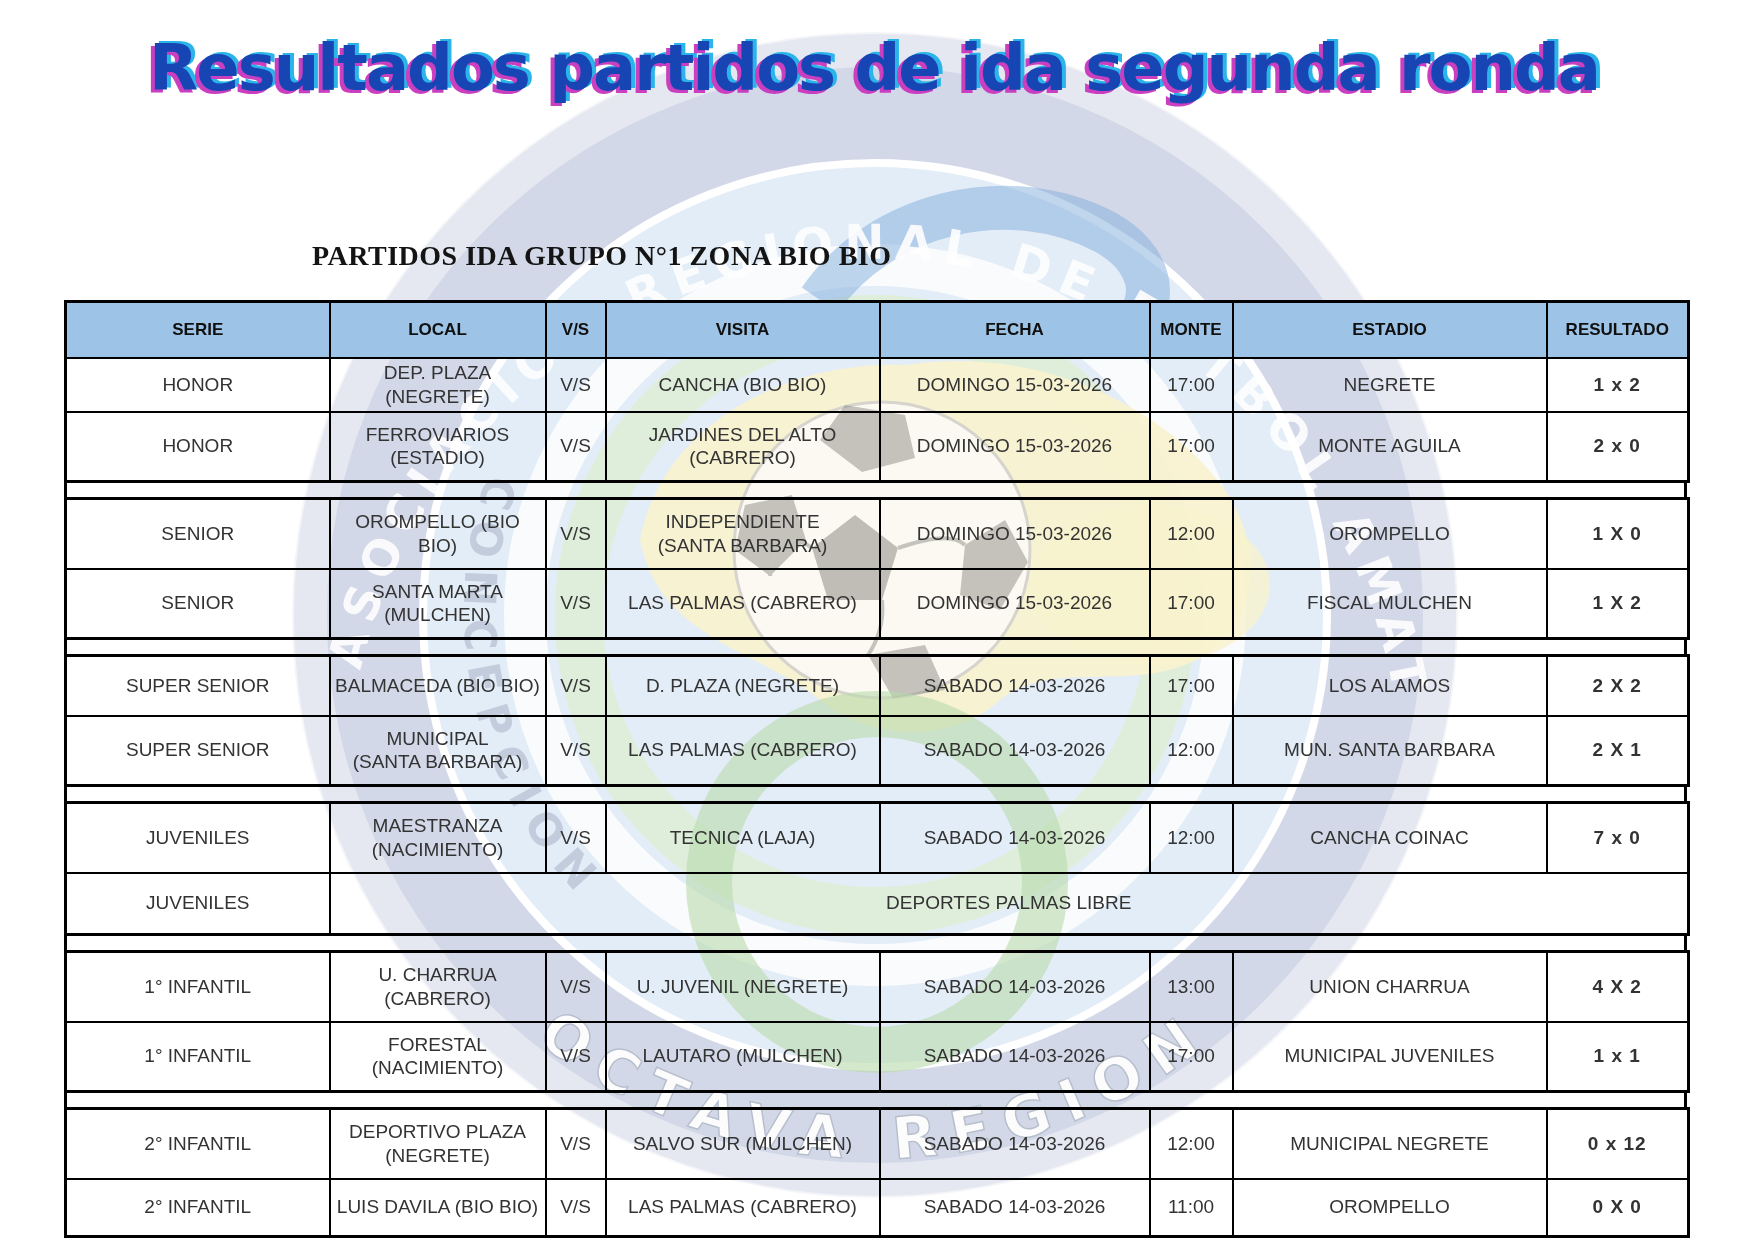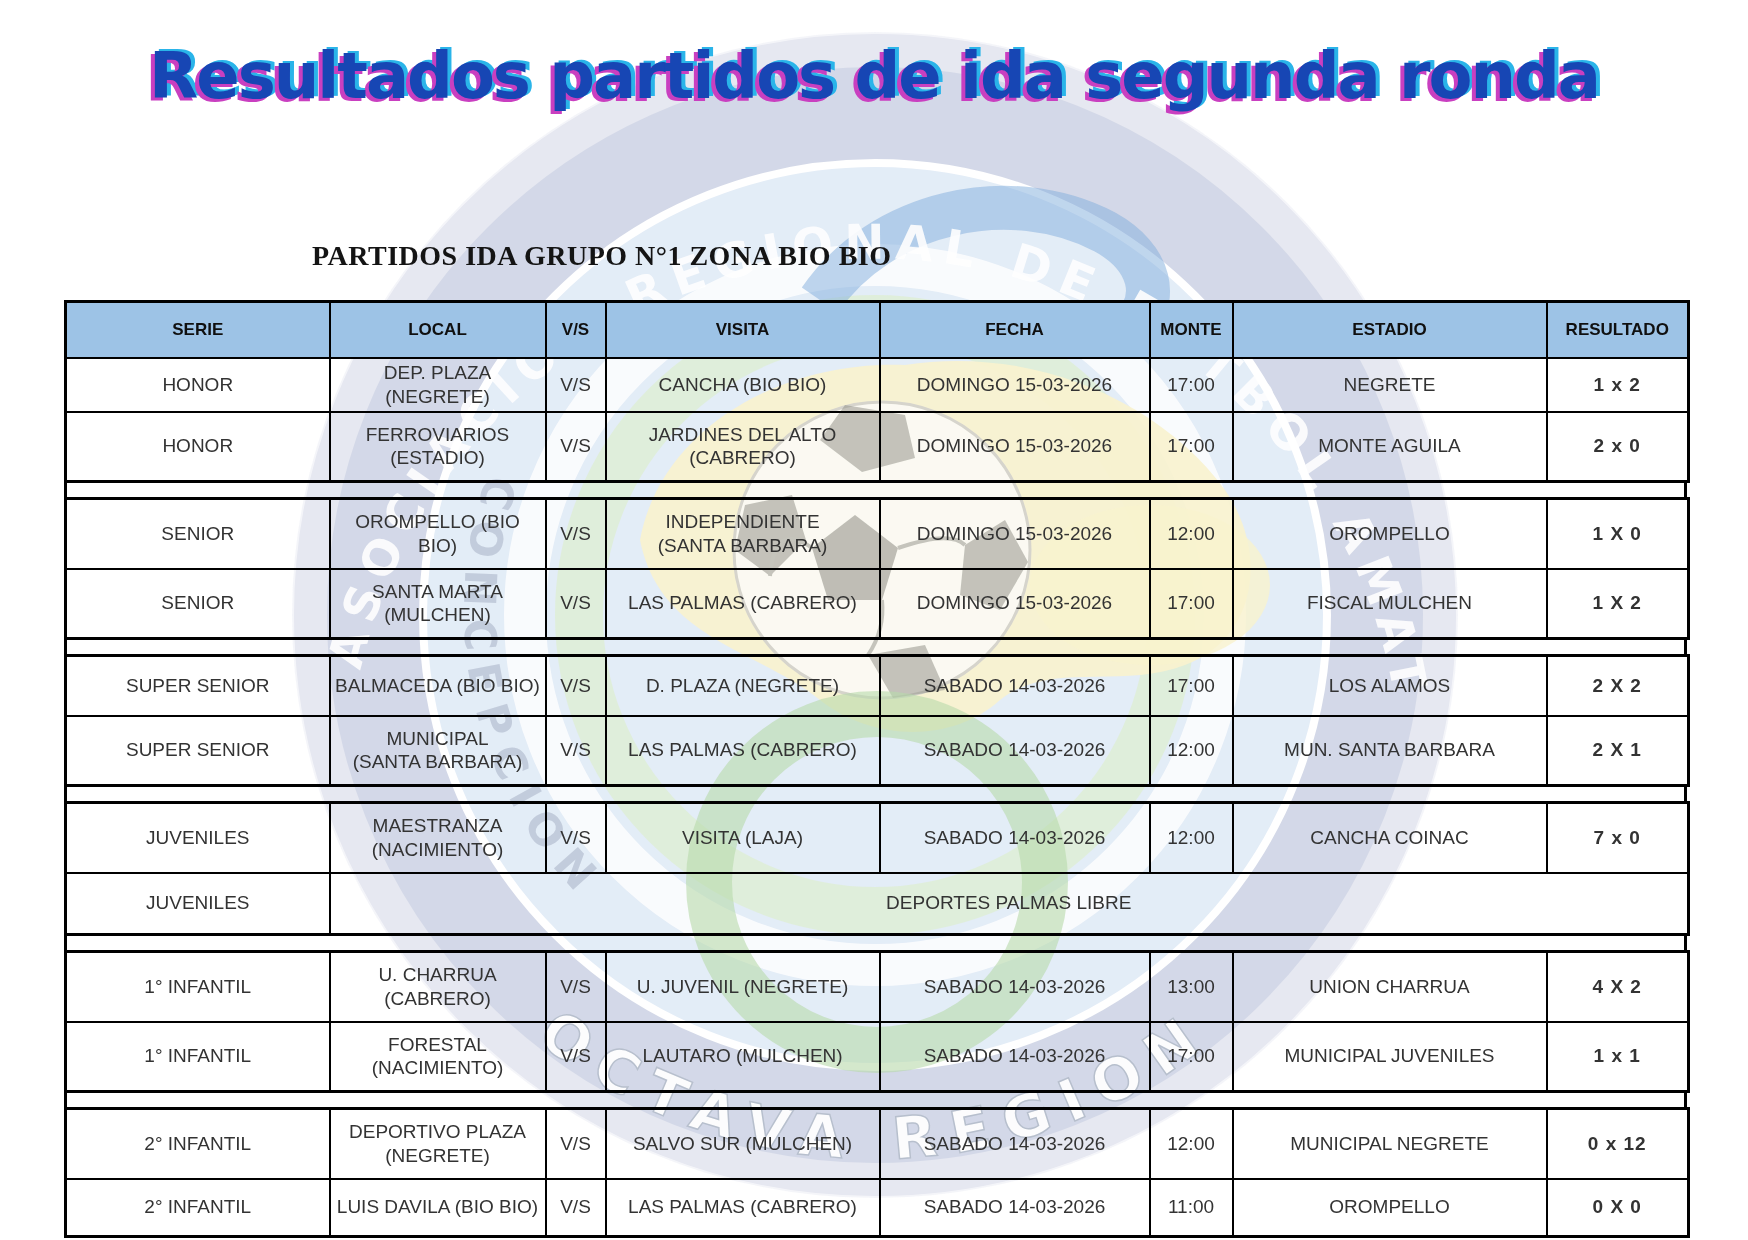--- a/index.html
+++ b/index.html
@@ -5,21 +5,21 @@
   html,body { margin:0; padding:0; background:#fff; }
   .page {
     position:relative; width:1748px; height:1240px;
     background:#ffffff; overflow:hidden;
     font-family:"Liberation Sans", sans-serif;
   }
   .watermark { position:absolute; left:0; top:0; z-index:0; }
   .content { position:relative; z-index:1; width:100%; height:100%; }
 
   .title {
-    text-align:center; padding-top:36px;
+    text-align:center; padding-top:28px;
     font-family:"DejaVu Sans", sans-serif;
     font-weight:800; font-size:64px; line-height:1.25;
     color:#1746b4; letter-spacing:-2px;
     text-shadow:-4px 3px 0 #c93fc0, 4px -2px 0 #2ab4e9;
   }
   .subtitle {
     position:absolute; left:312px; top:240px;
     font-family:"Liberation Serif", serif;
     font-weight:700; font-size:28px; color:#141414; letter-spacing:0.5px;
   }
@@ -240,21 +240,21 @@
             <col style="width:83px">
             <col style="width:314px">
             <col style="width:142px">
         </colgroup>
         <tbody>
           <tr style="height:70px">
             <td>JUVENILES</td>
             <td>MAESTRANZA
 (NACIMIENTO)</td>
             <td class="vs">V/S</td>
-            <td>VISITA (LAJA)</td>
+            <td>TECNICA (LAJA)</td>
             <td>SABADO 14-03-2026</td>
             <td>12:00</td>
             <td>CANCHA COINAC</td>
             <td class="res">7 x 0</td>
           </tr>
           <tr style="height:62px">
             <td>JUVENILES</td>
             <td colspan="7">DEPORTES PALMAS LIBRE</td>
           </tr>
         </tbody>

